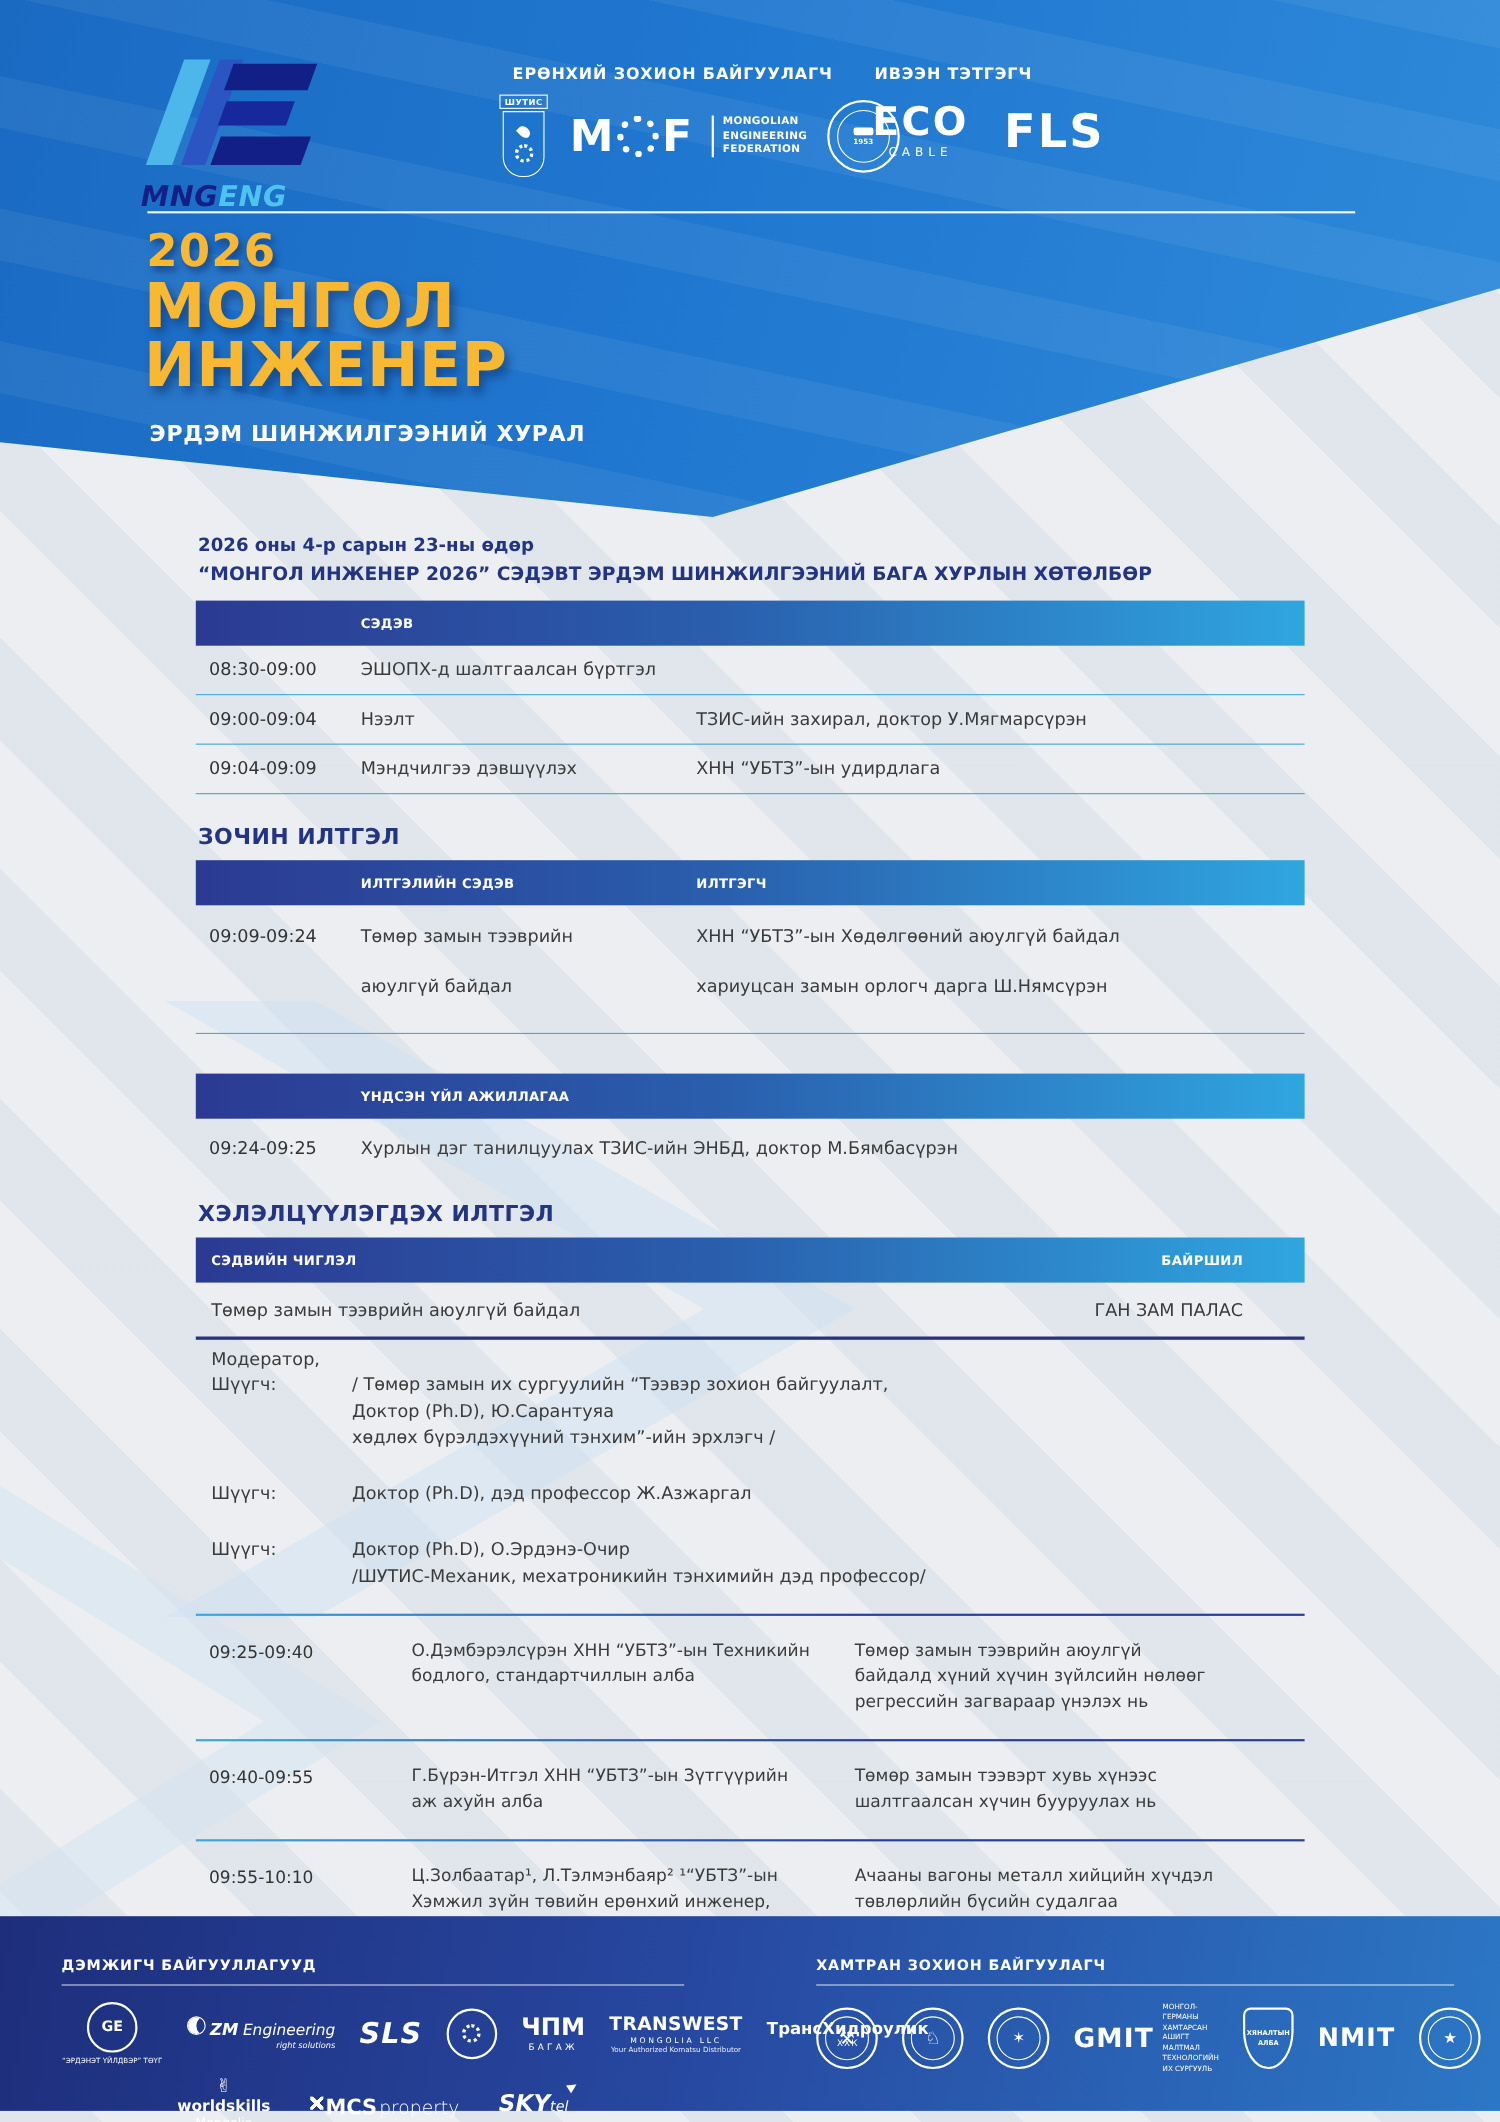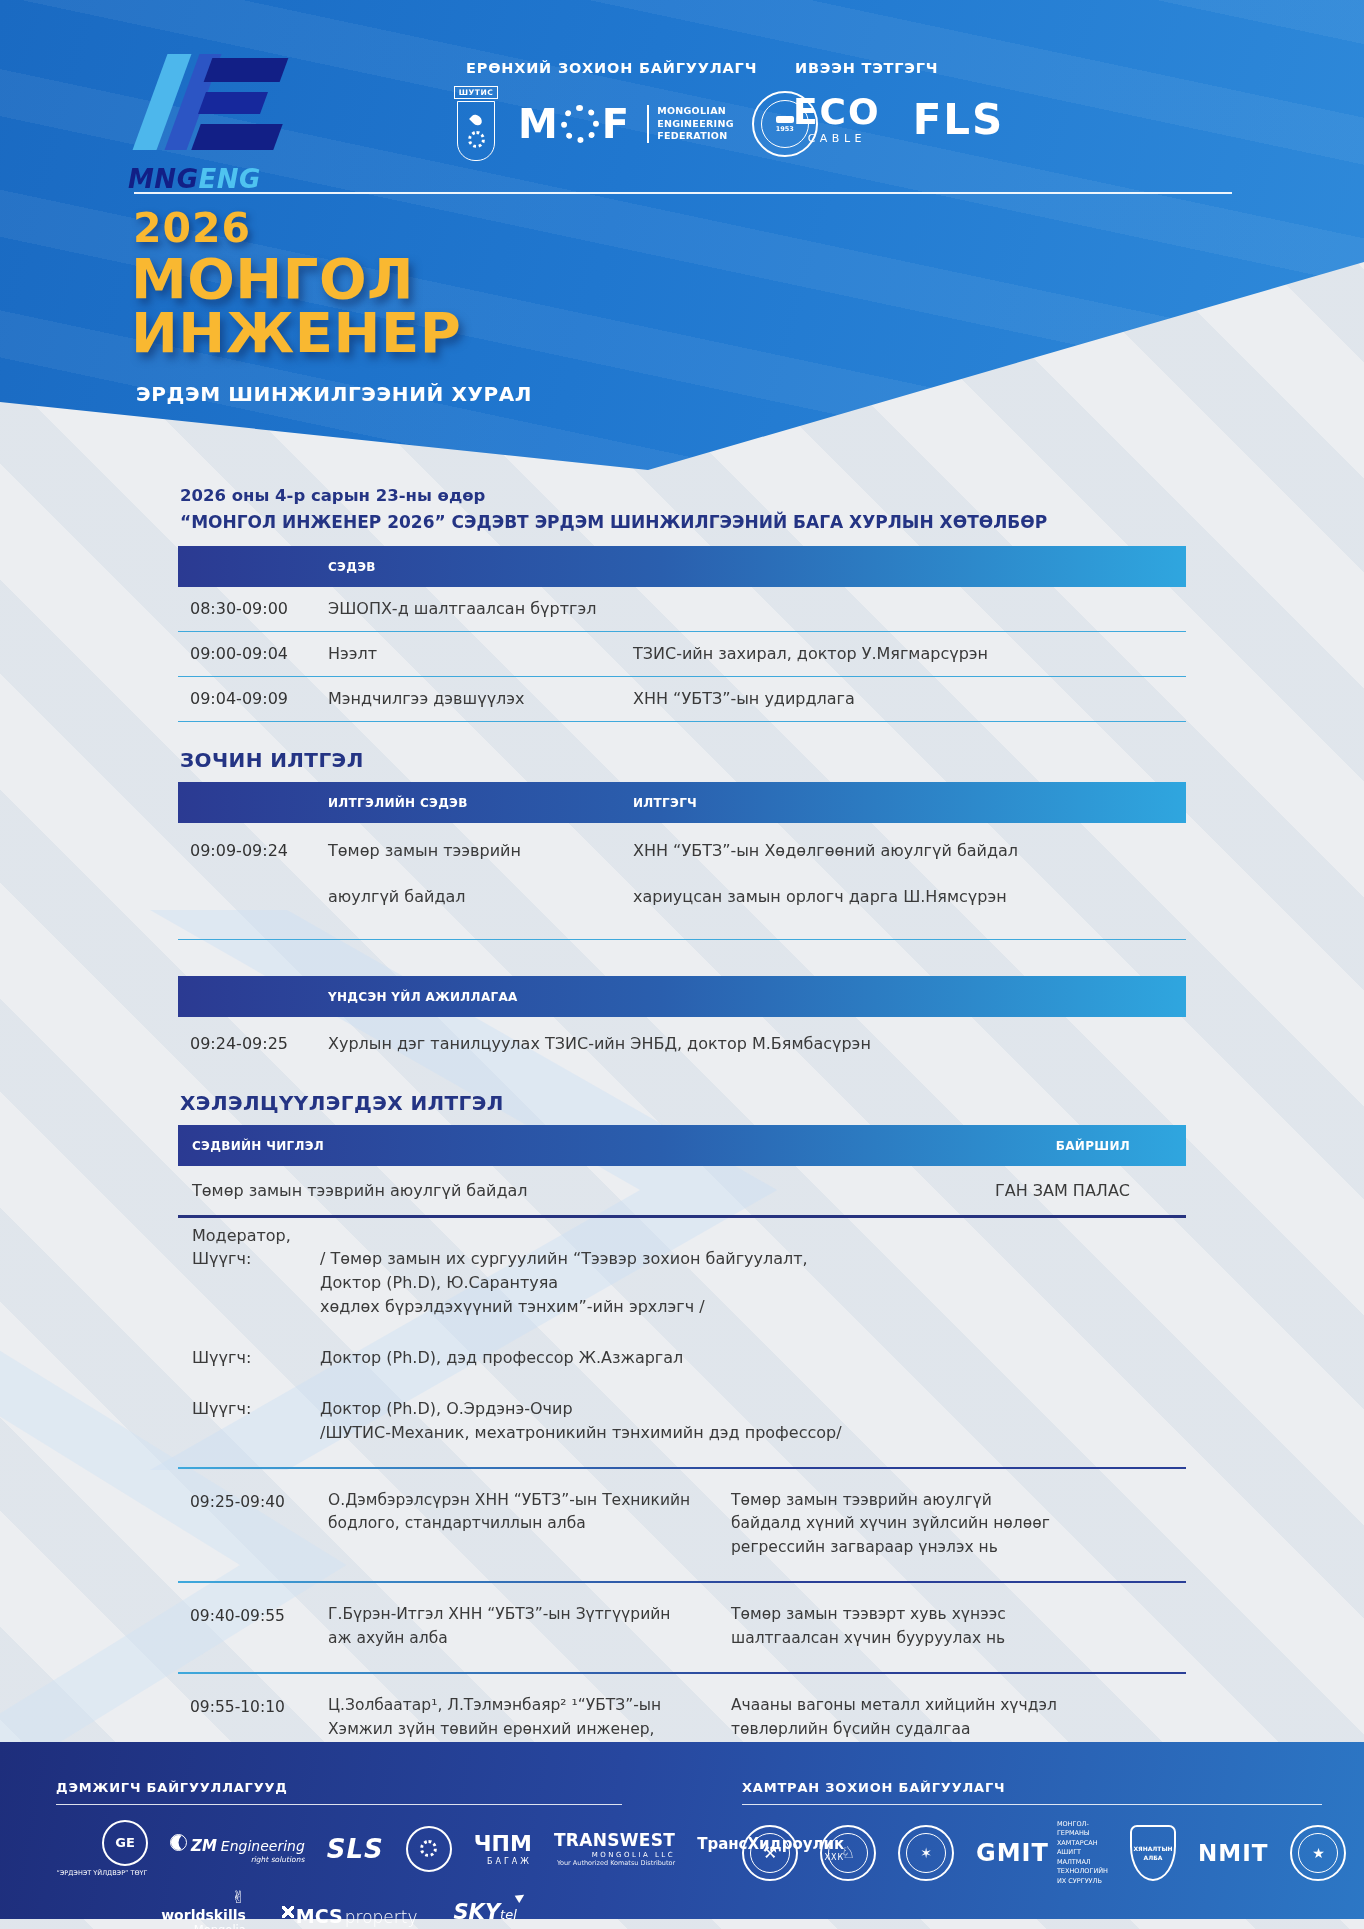--- a/index.html
+++ b/index.html
@@ -86,33 +86,33 @@
   .nsep{height:2.5px;background:#27337f;}
   .mod-label{font-size:16px;margin:8px 0 2px 14px;}
   .jrow{display:flex;font-size:16px;margin-left:14px;line-height:1.5;}
   .j-label{width:128px;flex:none;}
   .j-body{flex:1;}
   .jgap{margin-top:27px;}
   .gsep{height:2.5px;background:linear-gradient(90deg,#3fa9dc 0%,#2a3f97 60%);}
   .gsep-mt{margin-top:22px;}
   .prow{display:flex;align-items:flex-start;padding:20px 0 22px 12px;font-size:15.5px;line-height:1.5;}
   .p-time{width:138px;flex:none;padding-top:2px;color:#333;}
-  .p-pres{width:365px;flex:none;margin-right:38px;}
+  .p-pres{width:365px;flex:none;margin-right:38px;margin-left:46px;}
   .p-topic{width:330px;flex:none;}
 
   
   .footer{position:absolute;left:0;top:1742px;width:100%;height:177px;color:#fff;
         background:linear-gradient(100deg,#1e2e7c 0%,#27479f 45%,#2c77c5 100%);}
   .f-block{position:absolute;top:38px;}
   .f-left{left:56px;width:566px;}
   .f-right{left:742px;width:580px;}
   .f-label{font-weight:700;font-size:13px;letter-spacing:.8px;padding-bottom:9px;border-bottom:1px solid rgba(255,255,255,.85);}
   .f-row{display:flex;align-items:center;gap:22px;margin-top:15px;}
   .f-row2{display:flex;align-items:center;gap:36px;margin-top:9px;justify-content:center;}
-  .lg{display:flex;flex-direction:column;align-items:flex-end;line-height:1.2;}
+  .lg{display:flex;flex-direction:column;align-items:center;line-height:1.2;}
   .circ{border:2px solid #fff;border-radius:50%;display:flex;align-items:center;justify-content:center;flex:none;}
   .c42{width:42px;height:42px;}
   .c54{width:52px;height:52px;}
   .ci38{width:38px;height:38px;border:1.5px solid #fff;border-radius:50%;display:flex;align-items:center;justify-content:center;}
   .cap{font-size:6.5px;margin-top:3px;text-align:center;width:92px;line-height:1.35;}
   .mono{font-weight:700;font-size:13px;}
   .zm-top{display:flex;align-items:baseline;gap:4px;}
   .zm-circ{width:15px;height:15px;border:1.5px solid #fff;border-radius:50%;box-shadow:9px 0 0 -1.5px #fff inset;}
   .zm-name{font-weight:800;font-style:italic;font-size:15px;}
   .zm-sub{font-style:italic;font-size:14px;}

